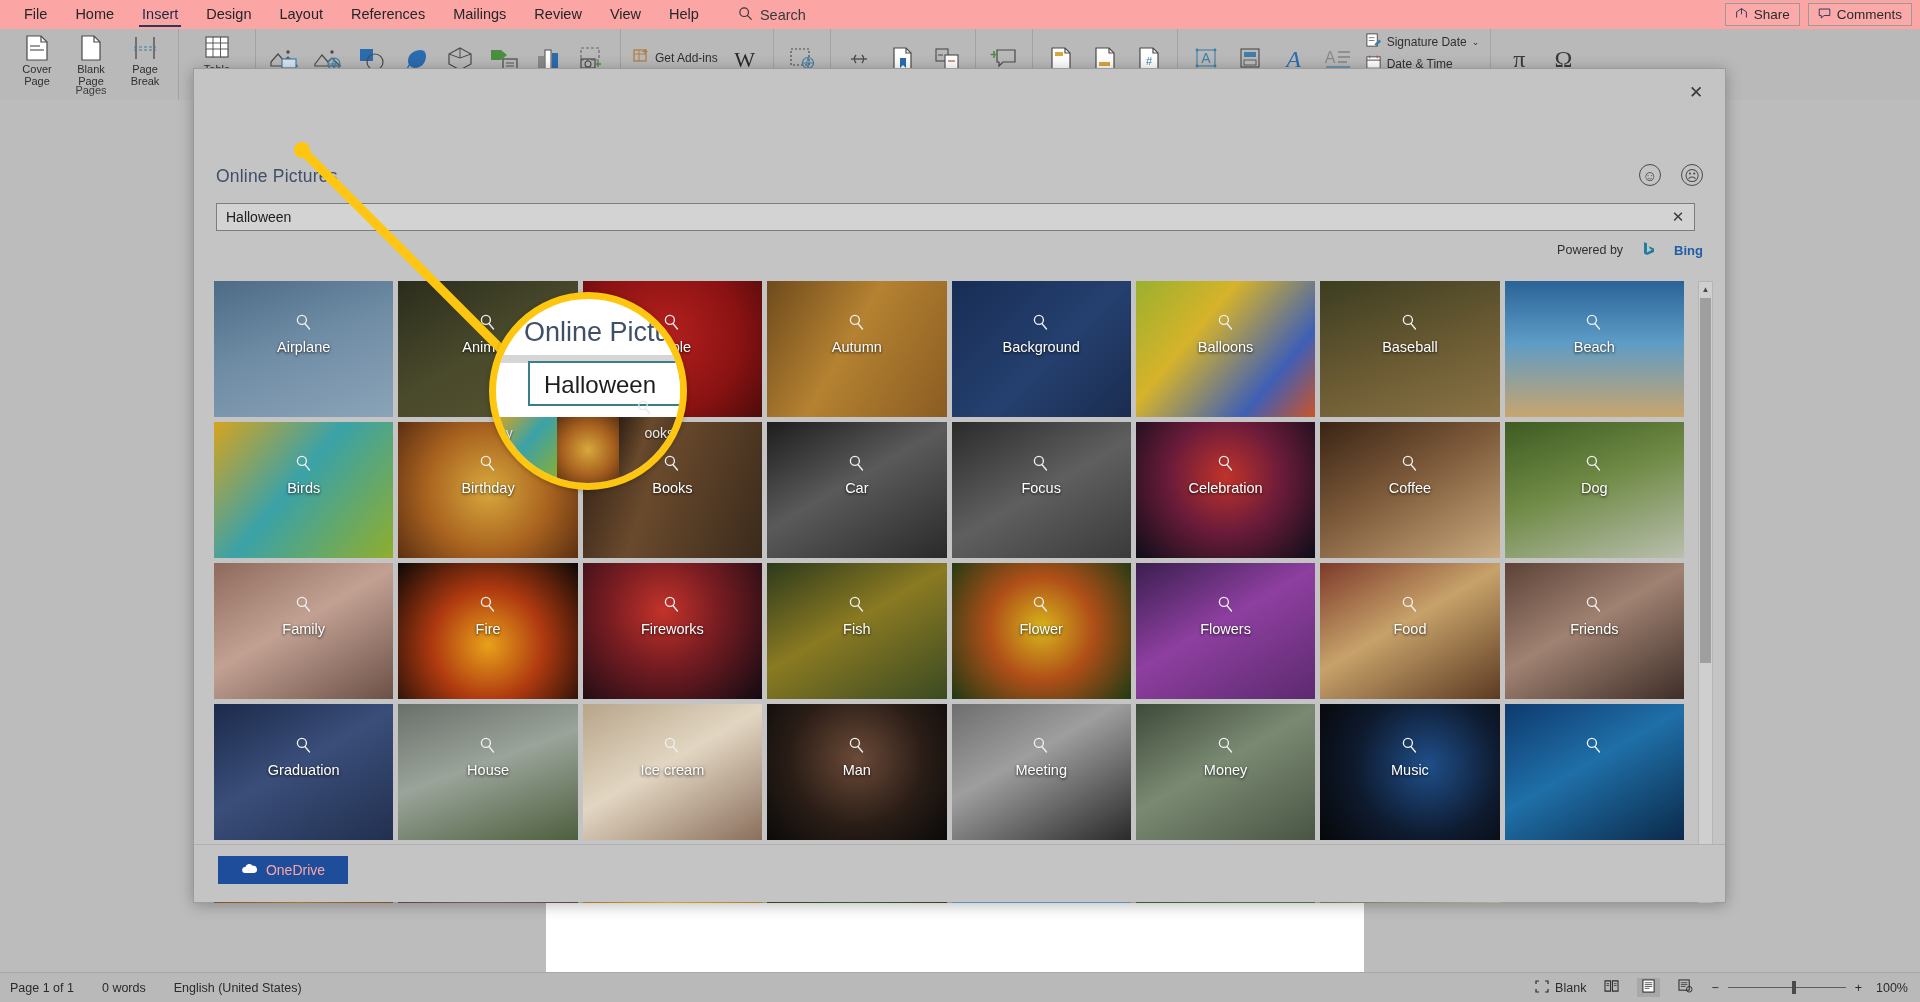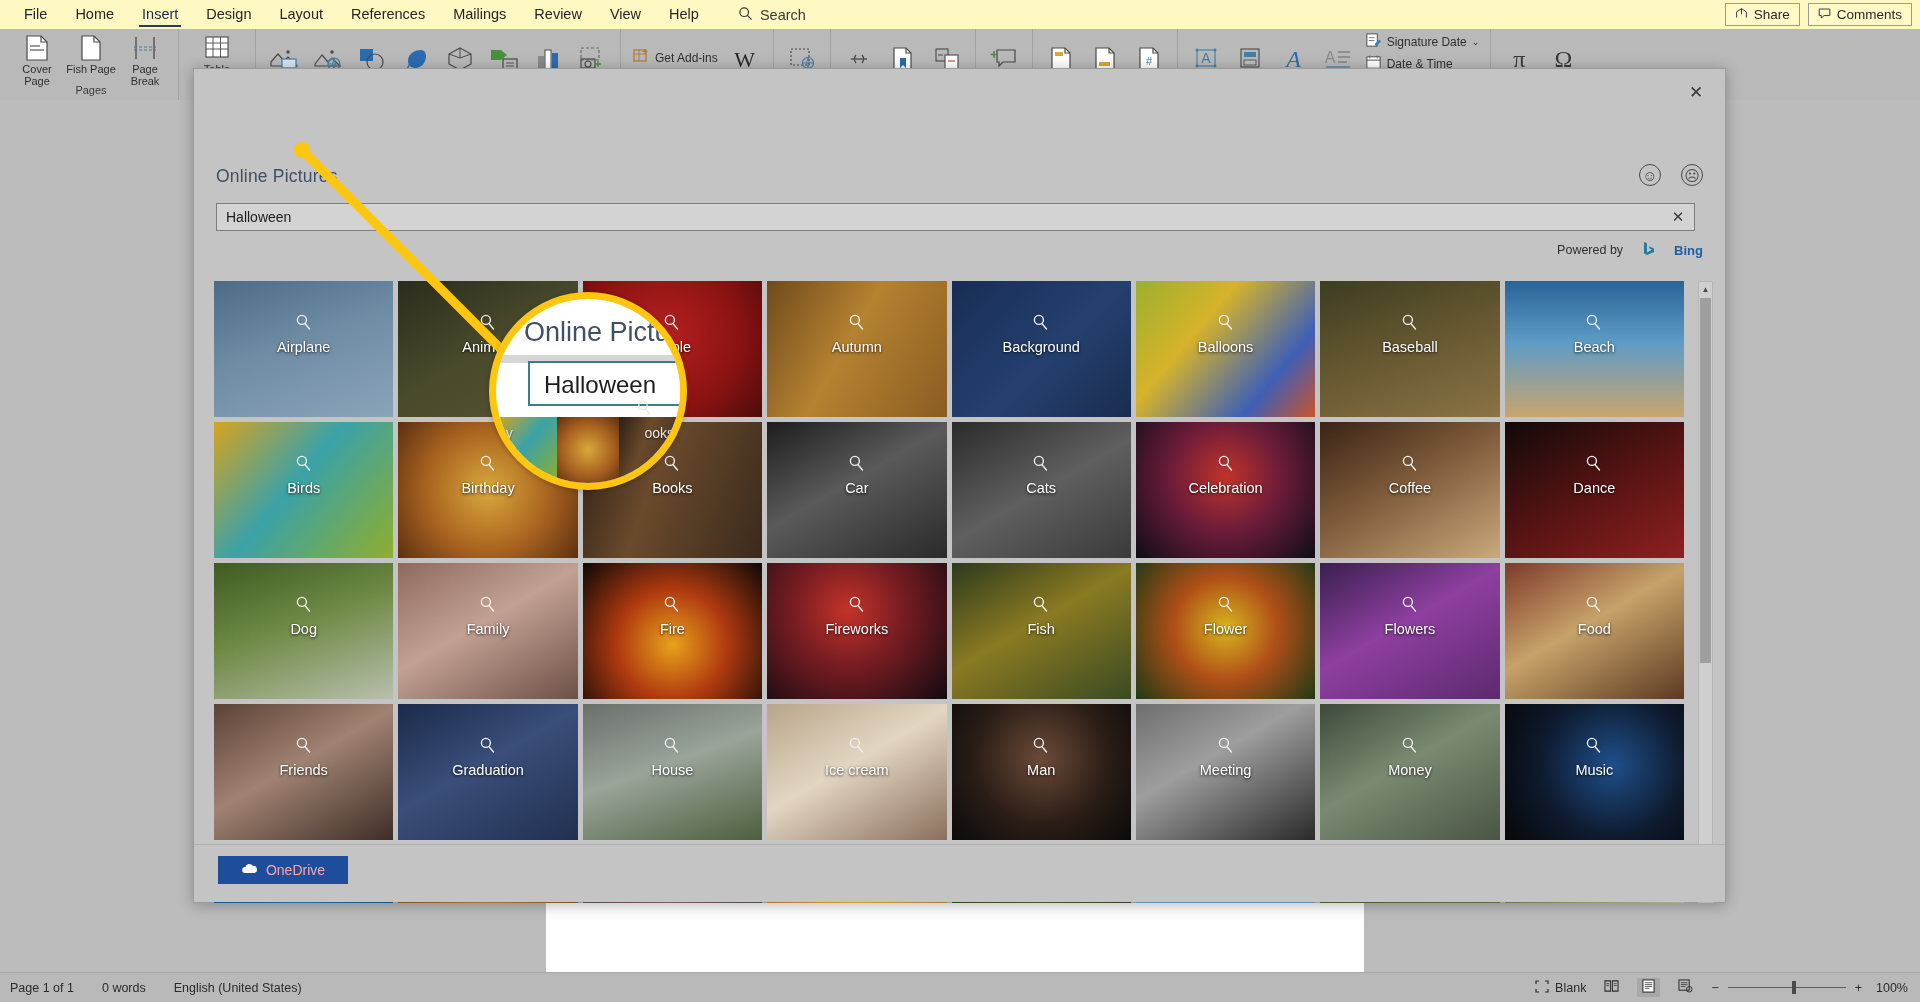--- a/index.html
+++ b/index.html
@@ -20,21 +20,21 @@
   .ribbon-wrap {
     position: absolute; left:0; top:0; width:1920px; height:100px;
     background: #b9b9b9;
   }
   .tabbar {
     position: relative;
     height: 29px;
     display: flex;
     align-items: center;
     padding-left: 10px;
-    background: #fef9c3;
+    background: #fca5a5;
     font-size: 14.5px;
     color: #262626;
   }
   .tab {
     padding: 0 14px;
     height: 29px;
     line-height: 29px;
     position: relative;
     white-space: nowrap;
   }
@@ -387,21 +387,21 @@
             </span>
             <span>Cover Page</span>
           </div>
           <div class="rbtn">
             <span class="glyph">
               <svg width="24" height="28" viewBox="0 0 24 28">
                   <path d="M3 2h12l6 6v18H3z" fill="#fff" stroke="#4a4a4a" stroke-width="1.2"></path>
                   <path d="M15 2v6h6" fill="none" stroke="#4a4a4a" stroke-width="1.2"></path>
                 </svg>
             </span>
-            <span>Fish Page</span>
+            <span>Blank Page</span>
           </div>
           <div class="rbtn">
             <span class="glyph">
               <svg width="26" height="28" viewBox="0 0 26 28">
                   <path d="M4 3v22M22 3v22" stroke="#4a4a4a" stroke-width="1.3"></path>
                   <line x1="2" y1="13" x2="24" y2="13" stroke="#3f7fa8" stroke-width="1.2" stroke-dasharray="3,2"></line>
                   <line x1="2" y1="16" x2="24" y2="16" stroke="#3f7fa8" stroke-width="1.2" stroke-dasharray="3,2"></line>
                 </svg>
             </span>
             <span>Page Break</span>
@@ -841,48 +841,39 @@
             </span>
             <span class="label">Car</span>
           </div>
           <div class="tile" style="background: linear-gradient(150deg, rgb(43, 43, 43) 0%, rgb(95, 95, 95) 50%, rgb(58, 58, 58) 100%);">
             <span class="mag">
               <svg width="19" height="19" viewBox="0 0 19 19">
                 <circle cx="7.4" cy="6.9" r="4.5" fill="none" stroke="#f0f0f0" stroke-width="1.35"></circle>
                 <line x1="10.4" y1="10.5" x2="15" y2="16" stroke="#f0f0f0" stroke-width="1.35" stroke-linecap="round"></line>
               </svg>
             </span>
-            <span class="label">Cats</span>
+            <span class="label">Focus</span>
           </div>
           <div class="tile" style="background: radial-gradient(circle at 50% 40%, rgb(192, 51, 42) 0%, rgb(109, 28, 58) 45%, rgb(13, 13, 24) 100%);">
             <span class="mag">
               <svg width="19" height="19" viewBox="0 0 19 19">
                 <circle cx="7.4" cy="6.9" r="4.5" fill="none" stroke="#f0f0f0" stroke-width="1.35"></circle>
                 <line x1="10.4" y1="10.5" x2="15" y2="16" stroke="#f0f0f0" stroke-width="1.35" stroke-linecap="round"></line>
               </svg>
             </span>
             <span class="label">Celebration</span>
           </div>
           <div class="tile" style="background: linear-gradient(150deg, rgb(58, 36, 21) 0%, rgb(125, 90, 58) 45%, rgb(201, 169, 125) 100%);">
             <span class="mag">
               <svg width="19" height="19" viewBox="0 0 19 19">
                 <circle cx="7.4" cy="6.9" r="4.5" fill="none" stroke="#f0f0f0" stroke-width="1.35"></circle>
                 <line x1="10.4" y1="10.5" x2="15" y2="16" stroke="#f0f0f0" stroke-width="1.35" stroke-linecap="round"></line>
               </svg>
             </span>
             <span class="label">Coffee</span>
-          </div>
-          <div class="tile" style="background: linear-gradient(150deg, rgb(18, 9, 9) 0%, rgb(92, 20, 20) 55%, rgb(142, 32, 32) 100%);">
-            <span class="mag">
-              <svg width="19" height="19" viewBox="0 0 19 19">
-                <circle cx="7.4" cy="6.9" r="4.5" fill="none" stroke="#f0f0f0" stroke-width="1.35"></circle>
-                <line x1="10.4" y1="10.5" x2="15" y2="16" stroke="#f0f0f0" stroke-width="1.35" stroke-linecap="round"></line>
-              </svg>
-            </span>
-            <span class="label">Dance</span>
           </div>
           <div class="tile" style="background: linear-gradient(160deg, rgb(62, 91, 34) 0%, rgb(111, 138, 69) 45%, rgb(185, 191, 174) 100%);">
             <span class="mag">
               <svg width="19" height="19" viewBox="0 0 19 19">
                 <circle cx="7.4" cy="6.9" r="4.5" fill="none" stroke="#f0f0f0" stroke-width="1.35"></circle>
                 <line x1="10.4" y1="10.5" x2="15" y2="16" stroke="#f0f0f0" stroke-width="1.35" stroke-linecap="round"></line>
               </svg>
             </span>
             <span class="label">Dog</span>
           </div>

